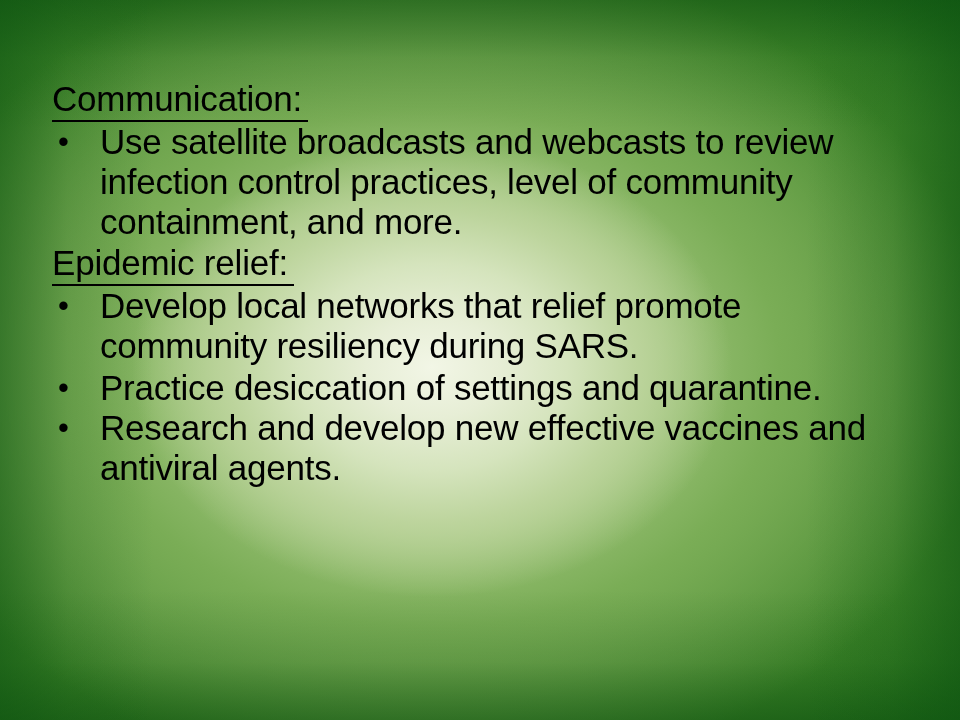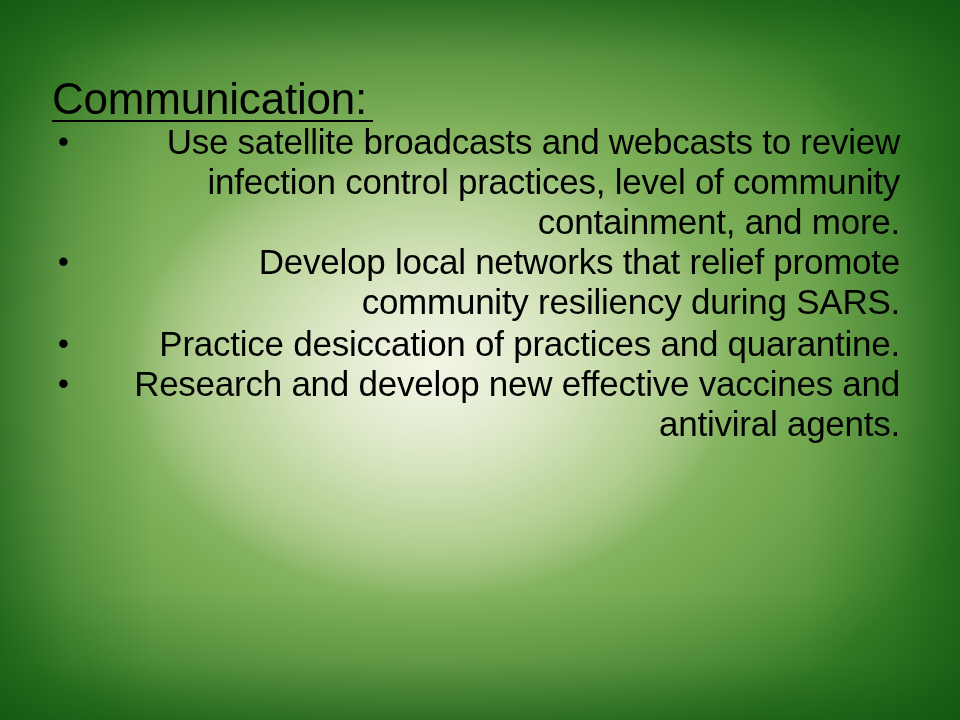--- a/index.html
+++ b/index.html
@@ -48,21 +48,21 @@
       linear-gradient(to bottom, rgba(12,78,14,0.52) 0%, rgba(12,78,14,0.14) 8%, rgba(12,78,14,0) 18%,
                                 rgba(12,78,14,0) 82%, rgba(12,78,14,0.16) 92%, rgba(12,78,14,0.55) 100%);
   }
   #content {
     position: absolute;
     left: 52px;
     top: 78px;
     width: 870px;
   }
   .heading {
-    font-size: 44px;
+    font-size: 35px;
     line-height: 41px;
     letter-spacing: -0.2px;
     white-space: nowrap;
   }
   .heading .htext {
     display: inline-block;
     border-bottom: 2.5px solid #000;
     padding-right: 6px;
     padding-bottom: 1px;
   }
@@ -77,21 +77,20 @@
     flex: 0 0 auto;
     width: 42px;
     text-align: left;
     padding-left: 6px;
     font-size: 31px;
     line-height: 40px;
   }
   .bullet-text {
     flex: 1 1 auto;
     max-width: 800px;
-    text-align: right;
   }
   .block { margin-bottom: 0; }
   .gap-s { height: 2px; }
 </style>
 </head>
 <body>
 
 <div id="slide">
 
   <div id="edge-shade"></div>
@@ -102,28 +101,31 @@
       <div class="heading">
         <span class="htext">Communication:</span>
       </div>
       <div class="bullet-row">
         <span class="bullet-mark">•</span>
         <span class="bullet-text">Use satellite broadcasts and webcasts to review infection control practices, level of community containment, and more.</span>
       </div>
     </div>
 
     <div class="block">
+      <div class="heading">
+        <span class="htext">Epidemic relief:</span>
+      </div>
       <div class="bullet-row">
         <span class="bullet-mark">•</span>
         <span class="bullet-text">Develop local networks that relief promote community resiliency during SARS.</span>
       </div>
       <div class="gap-s"></div>
       <div class="bullet-row">
         <span class="bullet-mark">•</span>
-        <span class="bullet-text">Practice desiccation of practices and quarantine.</span>
+        <span class="bullet-text">Practice desiccation of settings and quarantine.</span>
       </div>
     </div>
 
     <div class="block">
       <div class="bullet-row">
         <span class="bullet-mark">•</span>
         <span class="bullet-text">Research and develop new effective vaccines and antiviral agents.</span>
       </div>
     </div>
 

